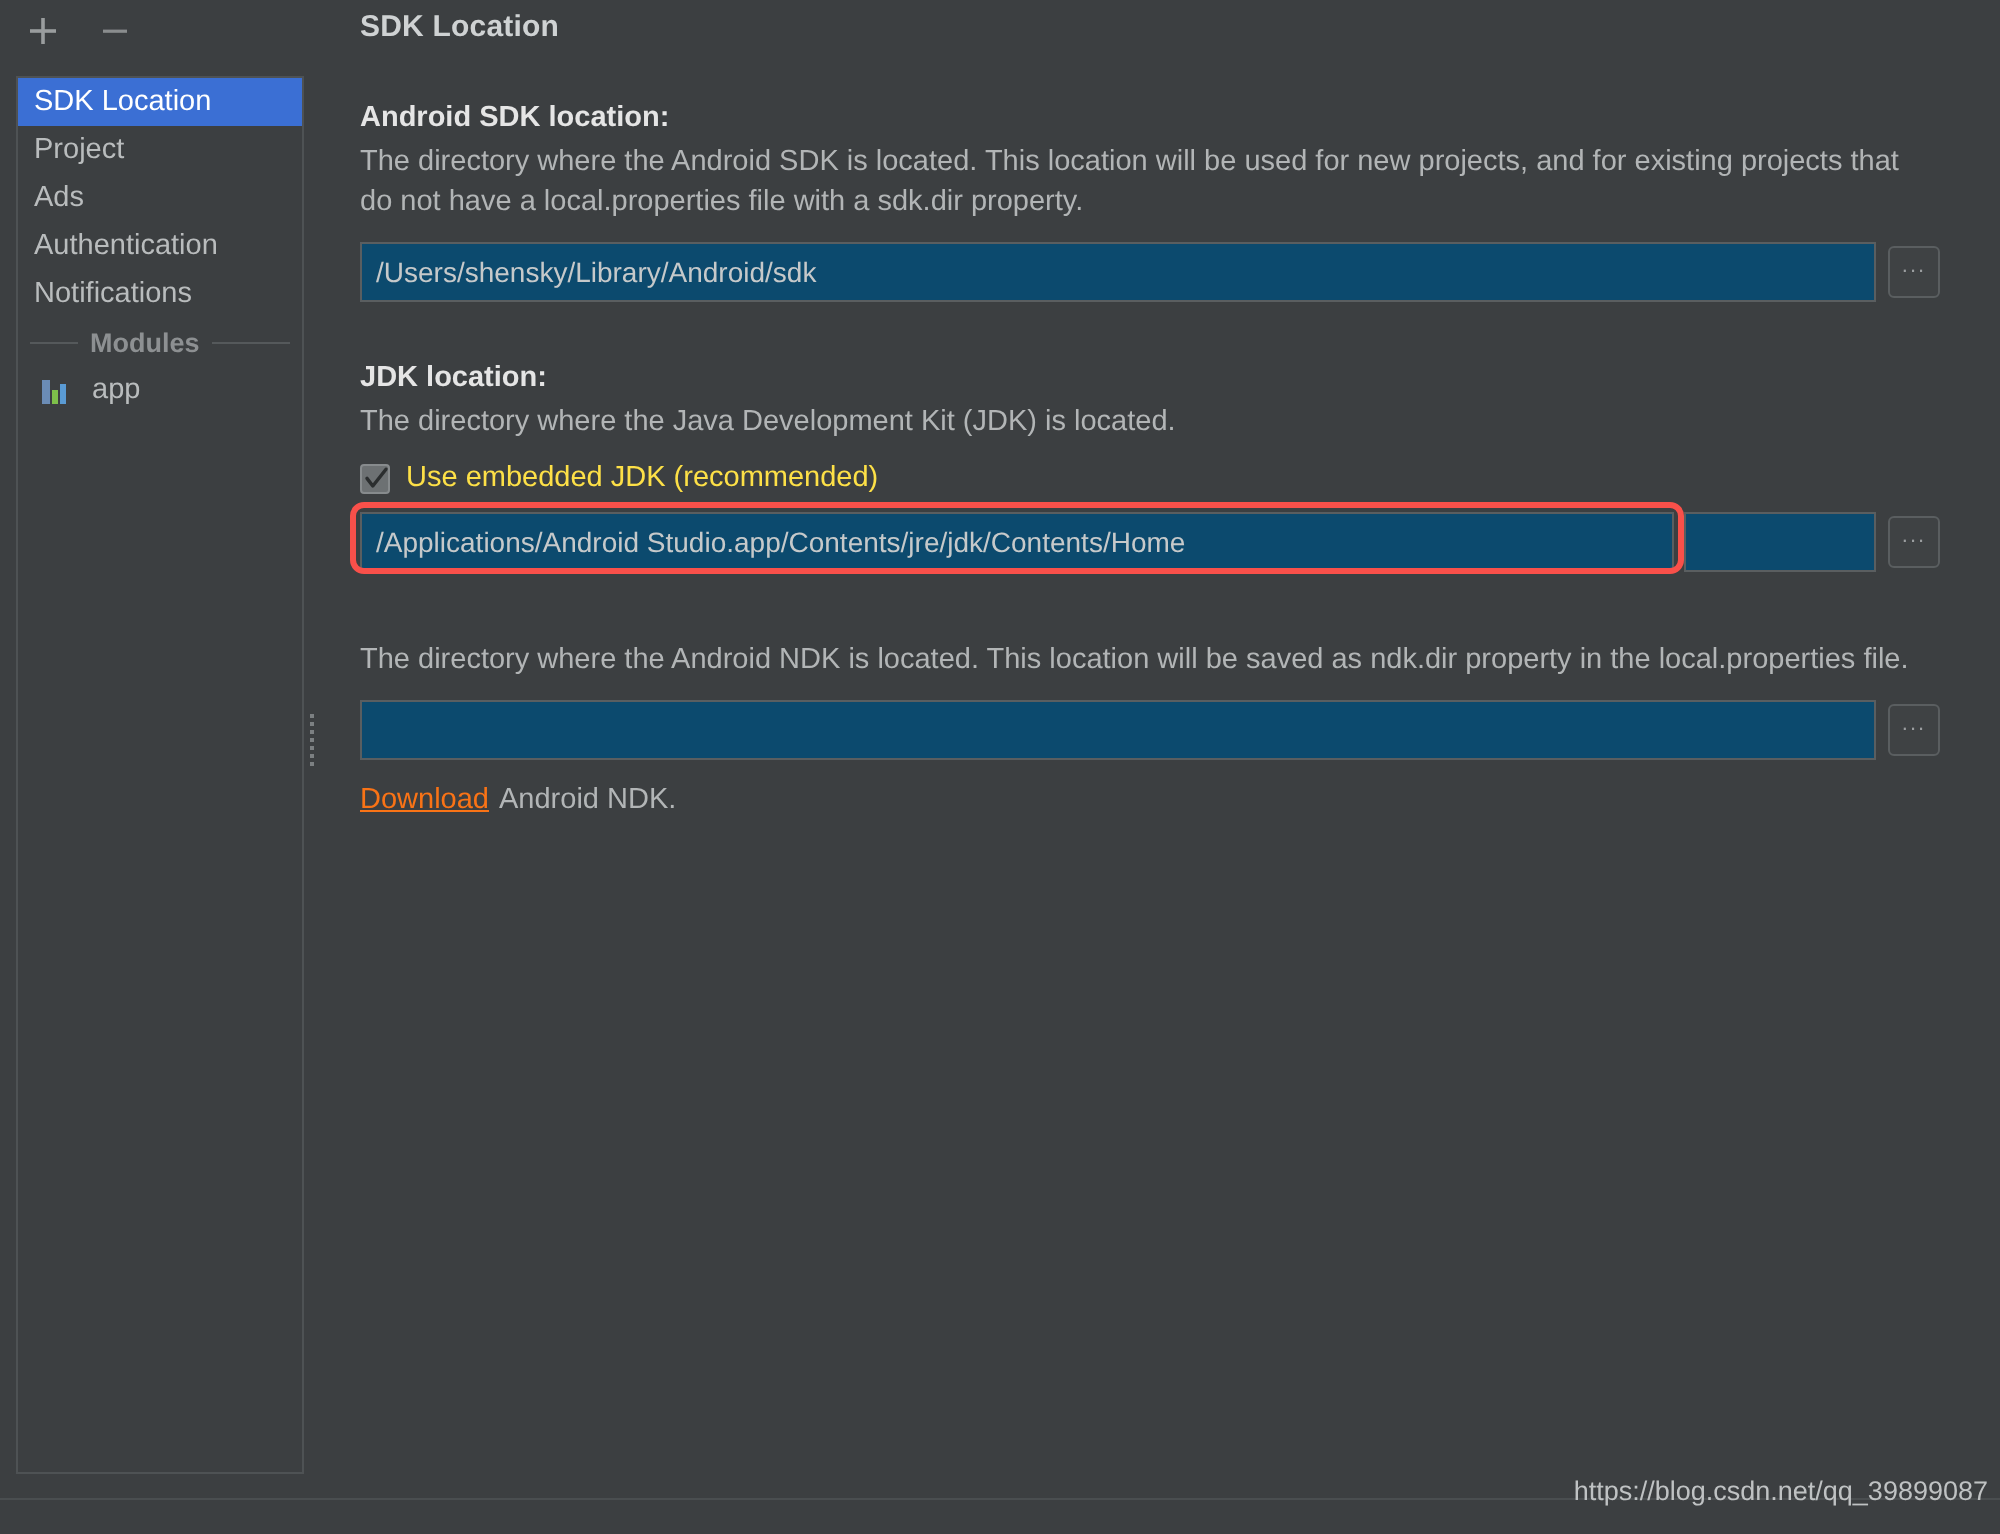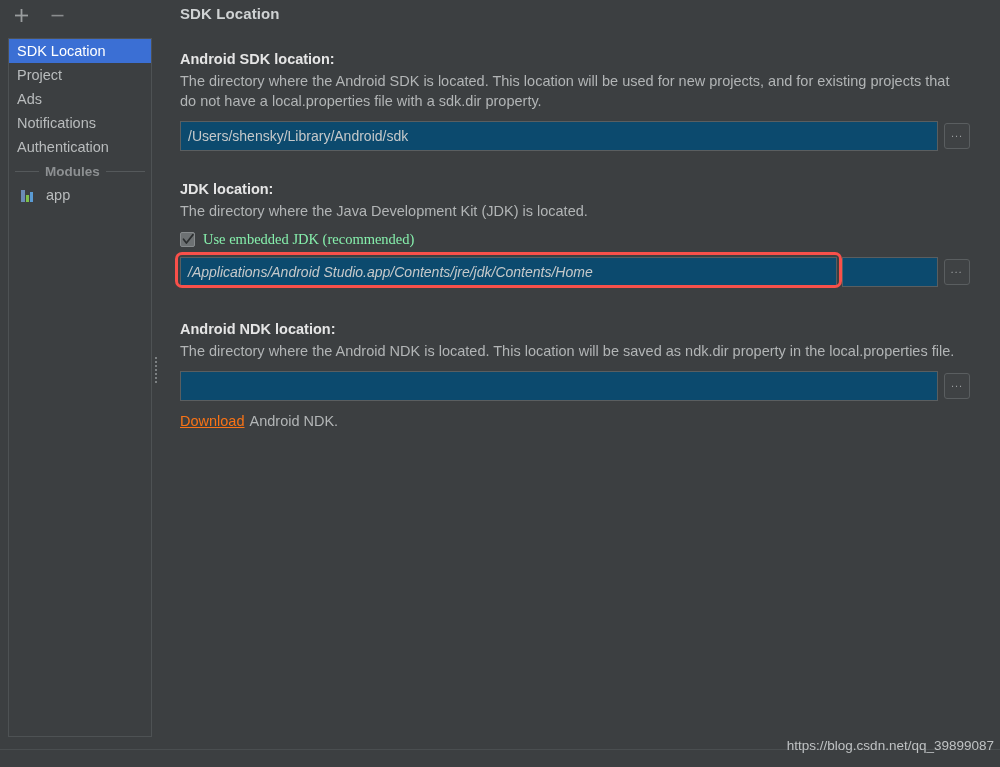--- a/index.html
+++ b/index.html
@@ -201,32 +201,30 @@
     width: 15px; height: 15px;
     background: #6d7173;
     border: 1px solid #878b8d;
     border-radius: 2px;
     position: relative;
     flex: 0 0 auto;
   }
   .cbox svg { position: absolute; left: 1px; top: 0px; }
   .cbox-label {
     font-size: 14.5px;
-    color: #86efac;
-    font-family: Liberation Serif, serif;
+    color: #fde047;
   }
 
   
   #jdk-field-wrap {
     position: relative;
     display: flex;
     align-items: center;
     margin-top: 9px;
     gap: 0;
-    font-style: italic;
   }
   #jdk-highlight {
     position: absolute;
     left: -5px; top: -5px;
     width: 667px; height: 36px;
     border: 3px solid #f9504a;
     border-radius: 7px;
     pointer-events: none;
   }
 
@@ -296,25 +294,25 @@
       <div class="side-item">
         <span>Project</span>
       </div>
 
 
       <div class="side-item">
         <span>Ads</span>
       </div>
 
       <div class="side-item">
+        <span>Authentication</span>
+      </div>
+
+      <div class="side-item">
         <span>Notifications</span>
-      </div>
-
-      <div class="side-item">
-        <span>Authentication</span>
       </div>
 
       <div class="side-sep">
         <span class="line short"></span>
         <span class="txt">Modules</span>
         <span class="line"></span>
       </div>
 
       <div class="side-item module">
         <span class="mod-icon">
@@ -370,21 +368,20 @@
         <div id="jdk-highlight"></div>
         <div class="textfield" style="width:657px;">/Applications/Android Studio.app/Contents/jre/jdk/Contents/Home</div>
         <div class="textfield" style="width:96px; margin-left:5px;"></div>
         <div class="browse-btn" style="margin-left:6px;">
           <span>...</span>
         </div>
       </div>
     </div>
 
     <div class="section" style="top:320px;">
-      <div class="sec-label">Android NDK location:</div>
       <div class="sec-desc" style="width:775px;">The directory where the Android NDK is located. This location will be saved as ndk.dir property in the local.properties file.</div>
       <div class="field-row">
         <div class="textfield" style="width:758px;" placeholder=""></div>
         <div class="browse-btn">
           <span>...</span>
         </div>
       </div>
       <div class="link-row">
         <span class="link">Download</span>
         <span>Android NDK.</span>

